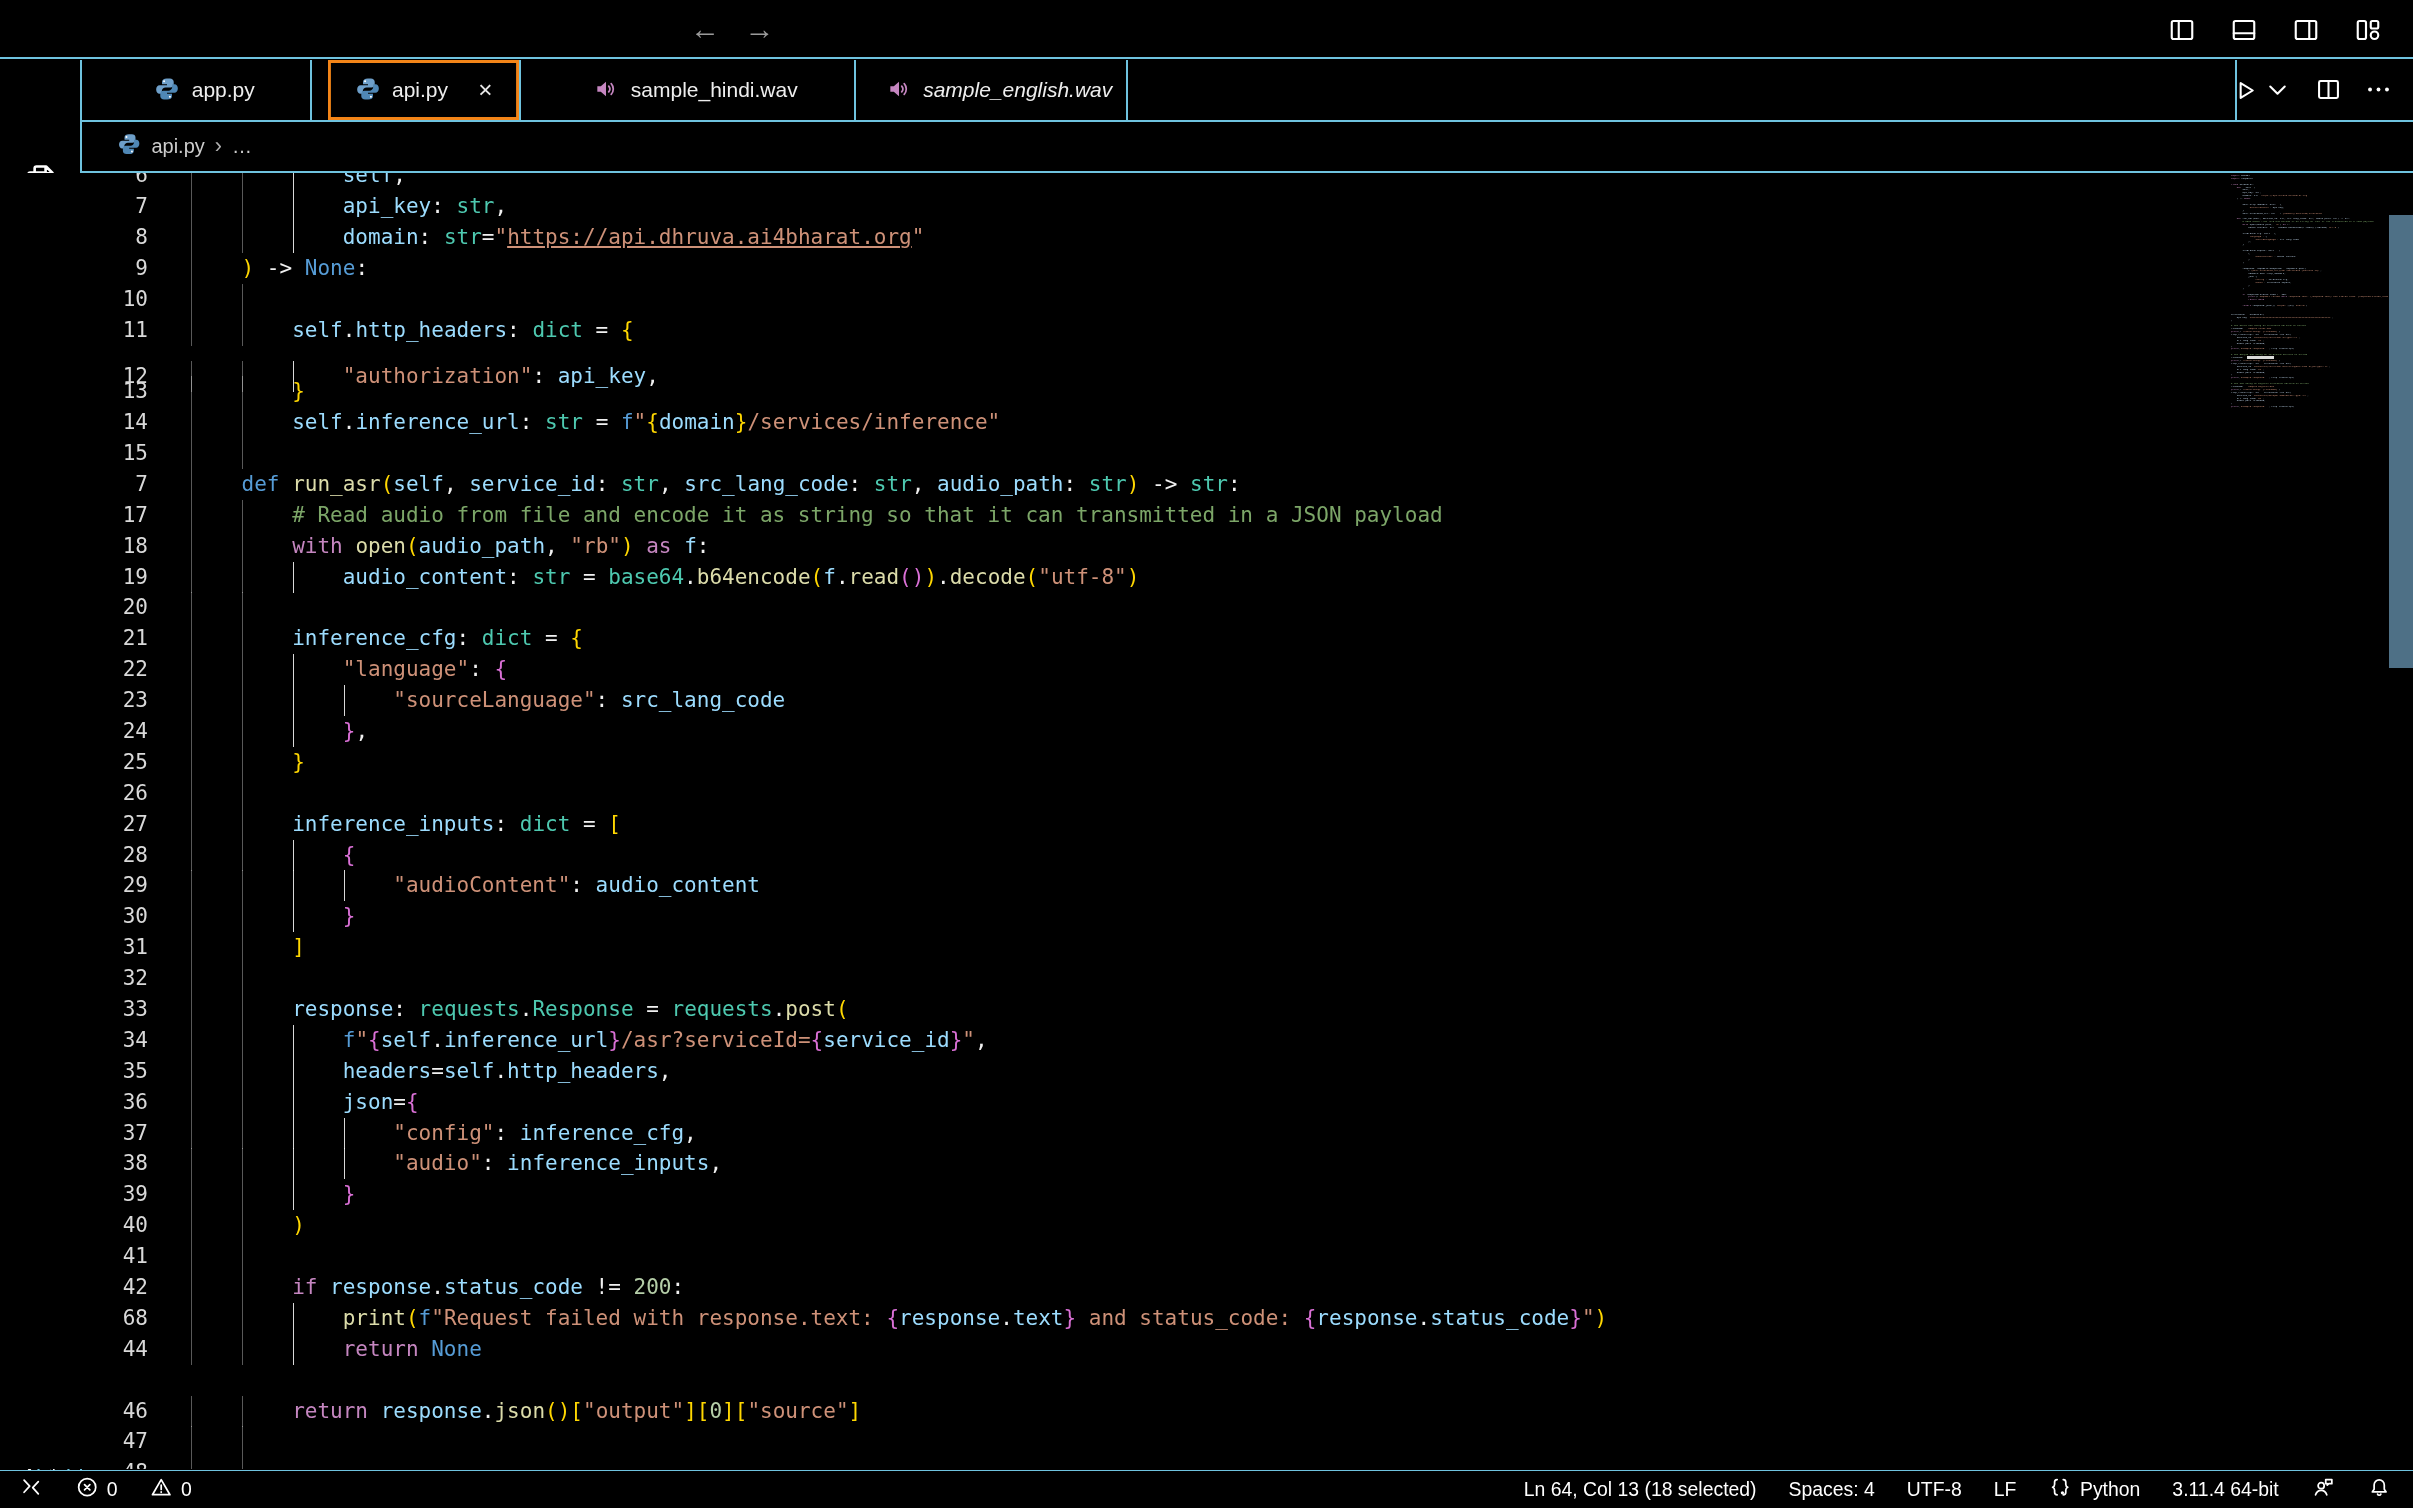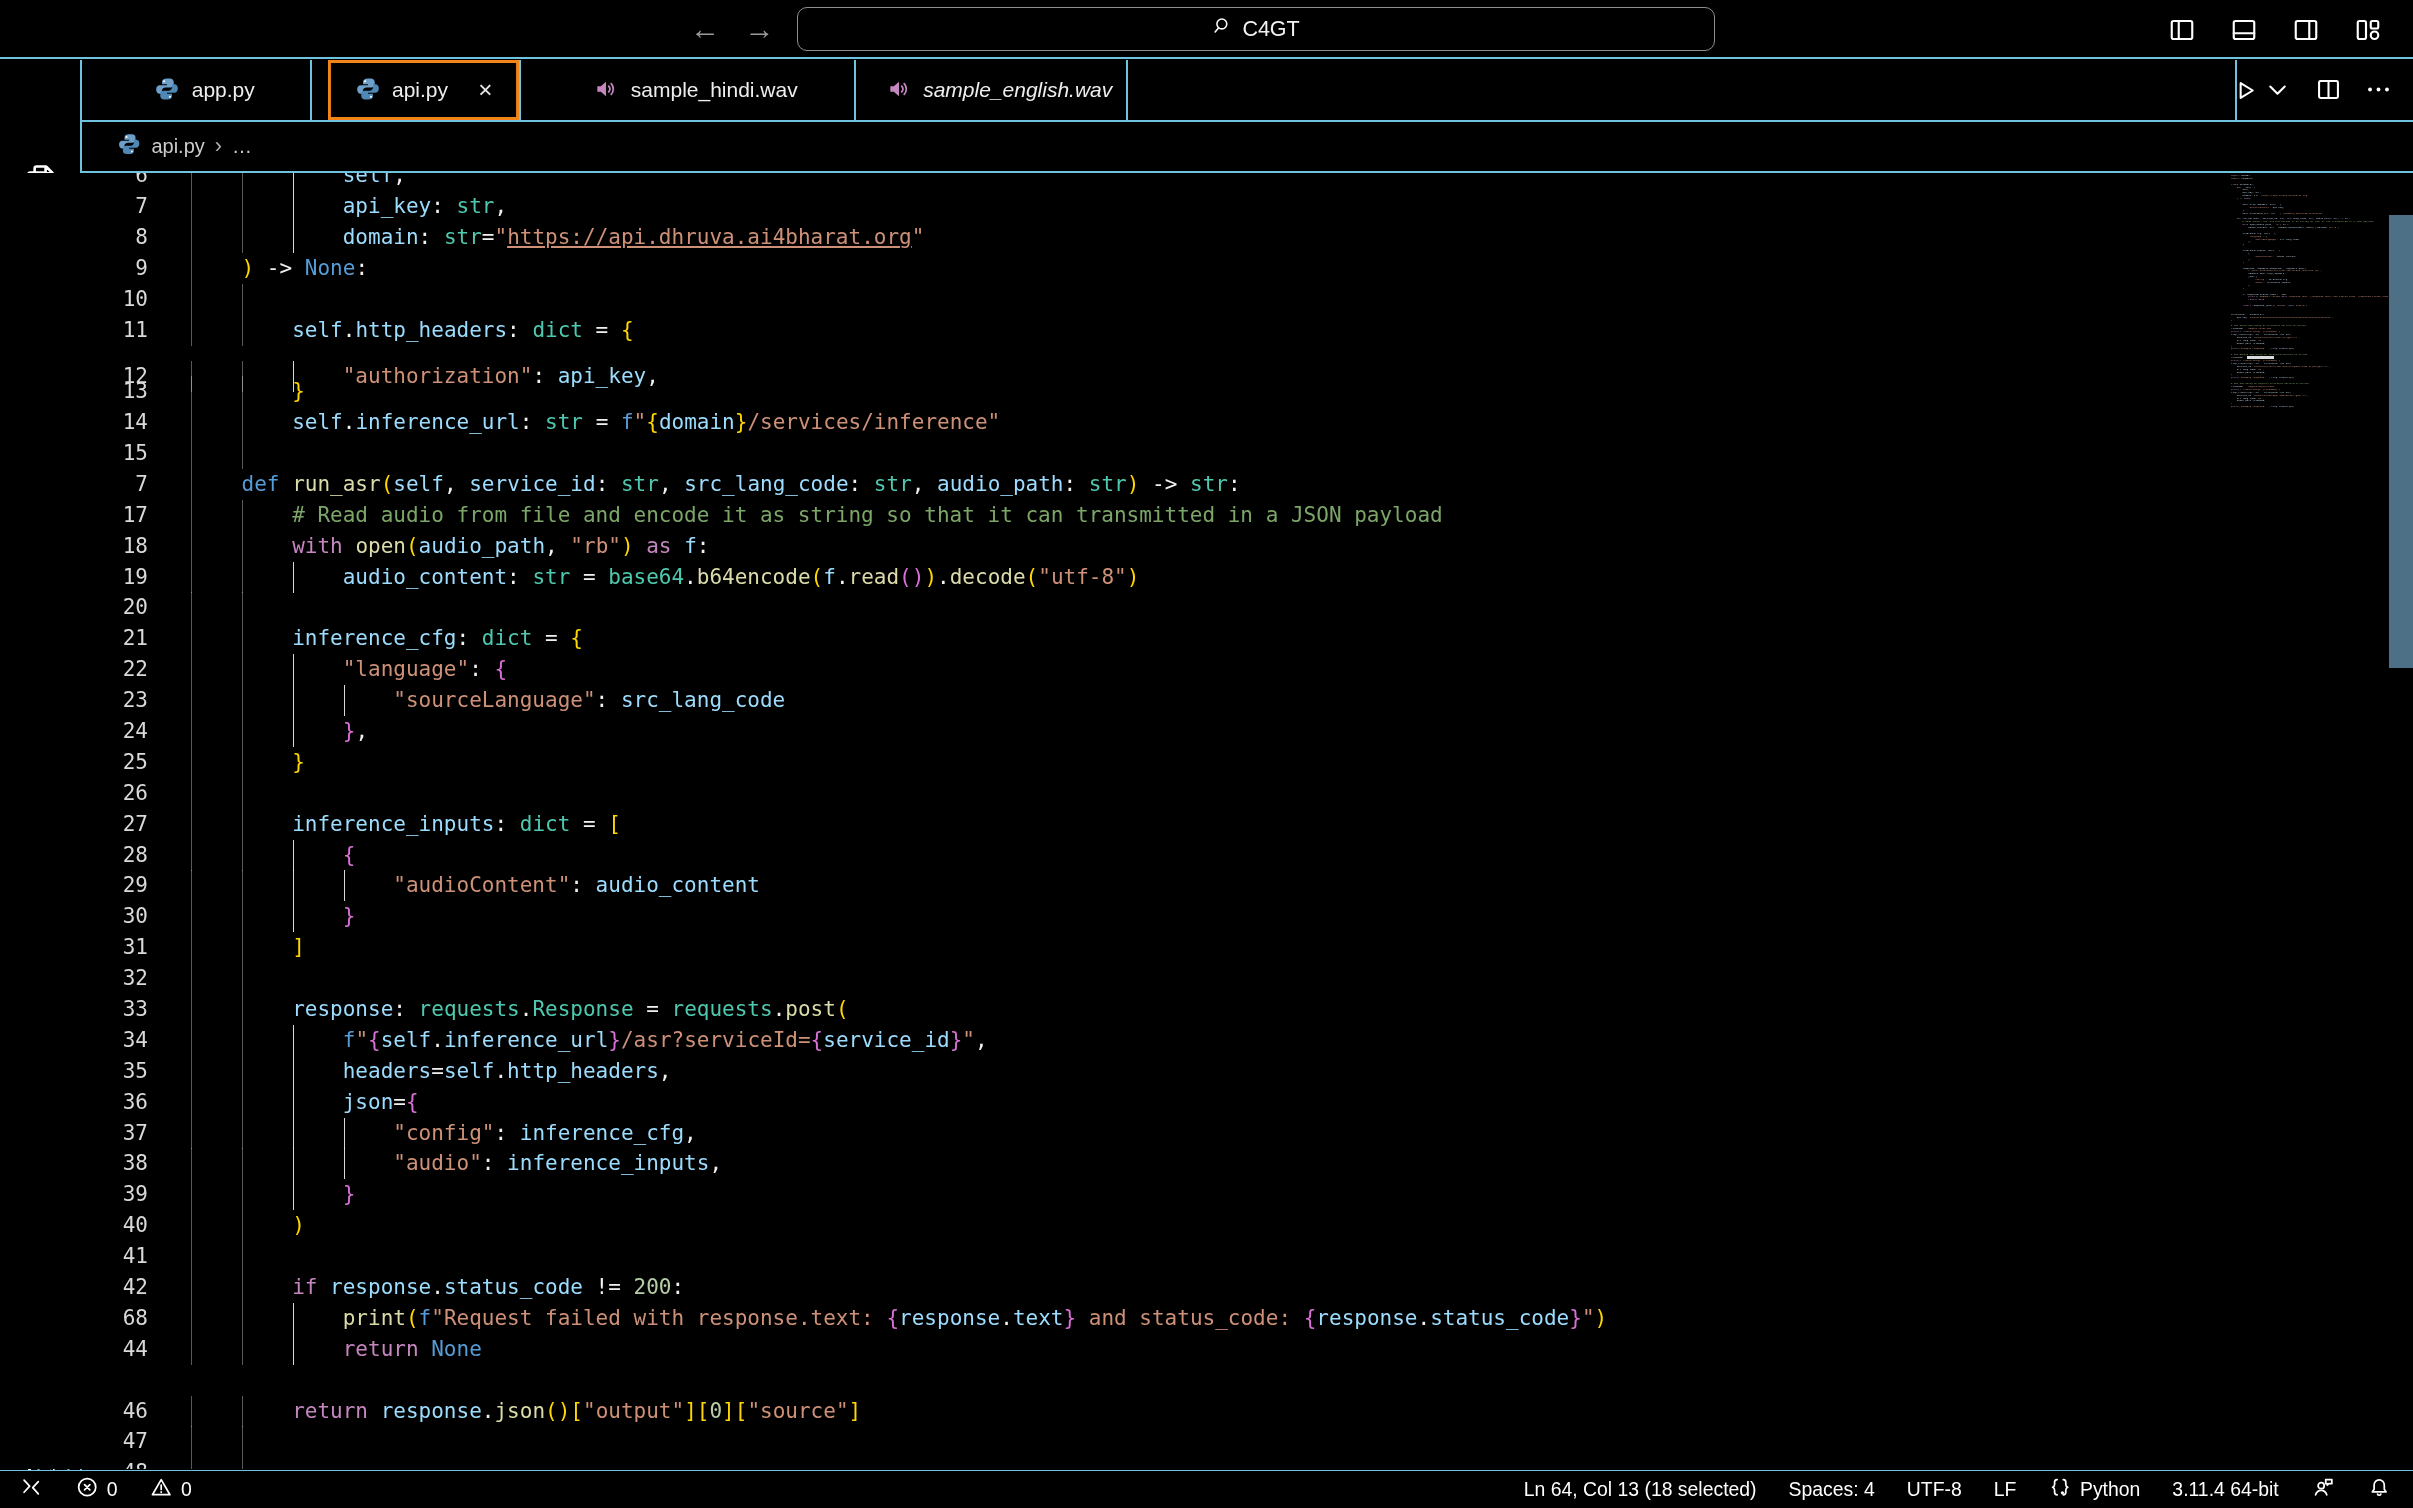--- a/index.html
+++ b/index.html
@@ -80,27 +80,20 @@
 </style>
 </head>
 <body>
 
 <div class="app">
 
   <div class="titlebar">
     <div class="nav-arrows">
       <span>←</span>
       <span>→</span>
-    </div>
-    <div class="searchbox">
-      <span class="icn"><svg viewBox="0 0 24 24" width="21.5" height="21.5" fill="none" stroke="#fff" stroke-width="1.7" stroke-linecap="round" stroke-linejoin="round">
-            <circle cx="11" cy="10" r="5.5"></circle>
-            <path d="M7.2 14.4 3.5 19"></path>
-          </svg></span>
-      <span>C4GT</span>
     </div>
     <div class="title-icons" id="title-icons">
         <div class="icon-btn">
           <svg viewBox="0 0 24 24" fill="none" stroke="#fff" stroke-width="1.7" stroke-linecap="round" stroke-linejoin="round" width="30" height="30">
             <rect x="3.8" y="4.8" width="16.4" height="14.4" rx="1.4"></rect>
             <path d="M9.4 4.8v14.4"></path>
           </svg>
         </div>
         <div class="icon-btn">
           <svg viewBox="0 0 24 24" fill="none" stroke="#fff" stroke-width="1.7" stroke-linecap="round" stroke-linejoin="round" width="30" height="30">

